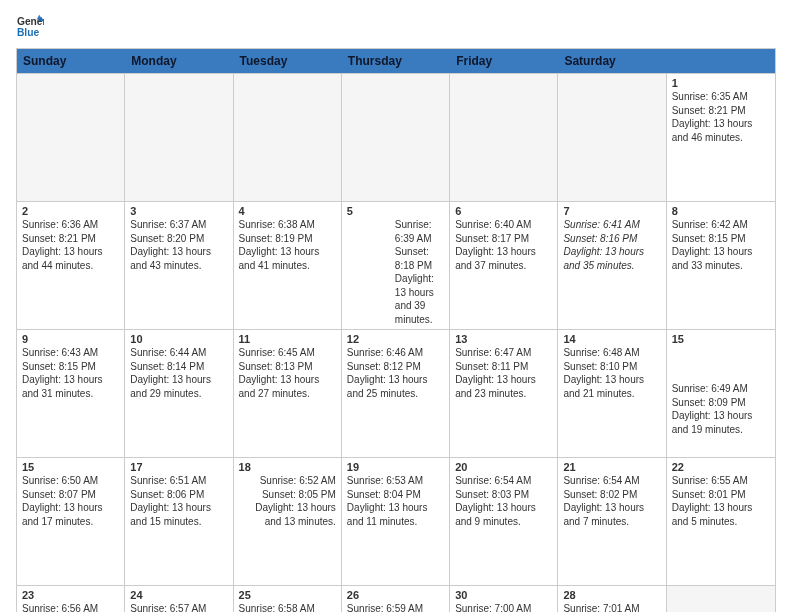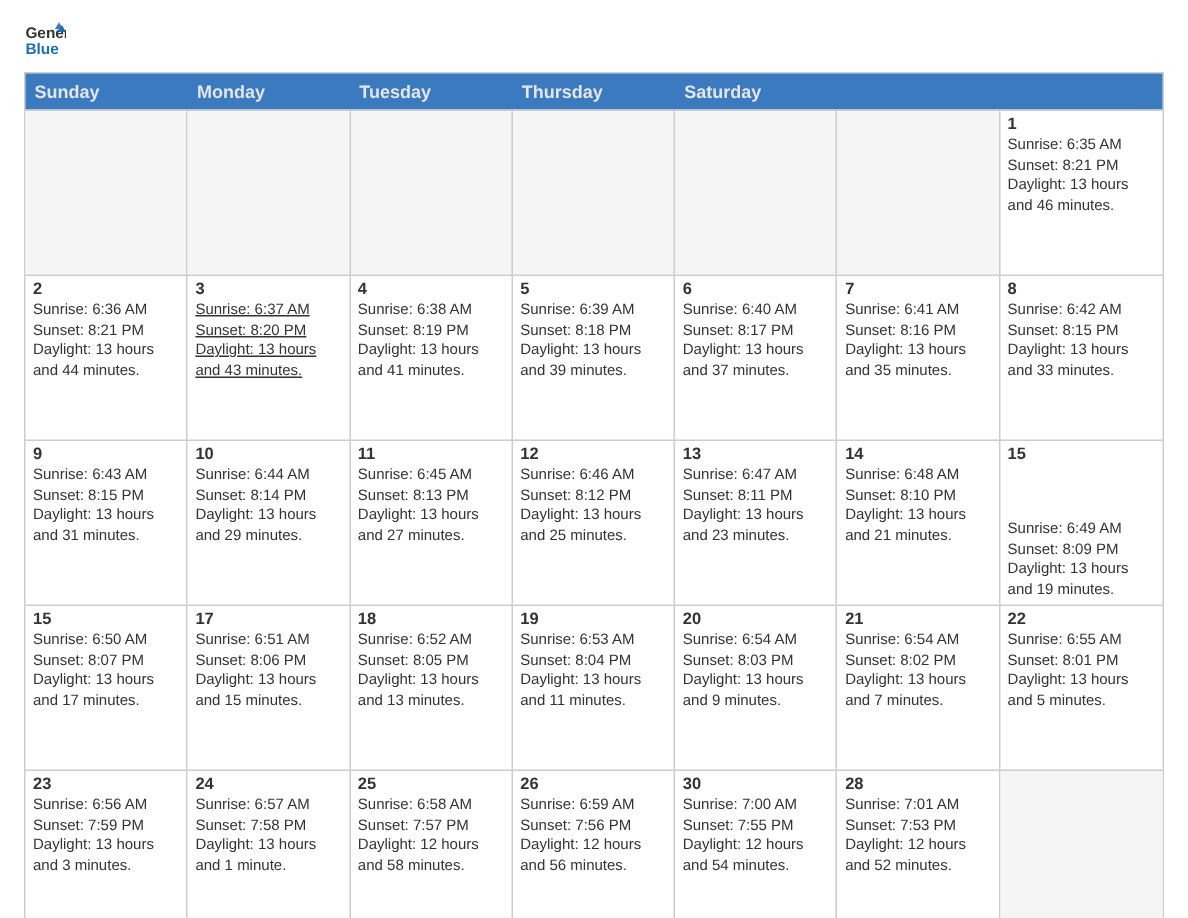--- a/index.html
+++ b/index.html
@@ -51,21 +51,21 @@
       display: flex;
       flex-direction: column;
       border: 1px solid #ccc;
     }
     .day-headers {
       display: grid;
       grid-template-columns: repeat(7, 1fr);
       background: #3a7abf;
     }
     .day-header {
-      color: #e5e5e5;
+      color: #0f172a;
       font-size: 12px;
       font-weight: bold;
       padding: 5px 6px;
       text-align: left;
     }
     .calendar-grid {
       display: grid;
       grid-template-rows: repeat(5, 1fr);
       flex: 1;
     }
@@ -118,20 +118,21 @@
       <div class="location"></div>
     </div>
   </div>
 
   <div class="calendar">
     <div class="day-headers">
     <div class="day-header">Sunday</div>
         <div class="day-header">Monday</div>
         <div class="day-header">Tuesday</div>
         <div class="day-header">Thursday</div>
+        <div class="day-header">Friday</div>
         <div class="day-header">Saturday</div>
       </div>
     <div class="calendar-grid">
     <div class="calendar-row">
           <div class="calendar-cell empty"></div>
           <div class="calendar-cell empty"></div>
           <div class="calendar-cell empty"></div>
           <div class="calendar-cell empty"></div>
           <div class="calendar-cell empty"></div>
           <div class="calendar-cell empty"></div>
@@ -146,49 +147,49 @@
         <div class="calendar-row">
           <div class="calendar-cell">
             <span class="day-num">2</span>
             <div class="cell-info" style="white-space: pre-line;">Sunrise: 6:36 AM
 Sunset: 8:21 PM
 Daylight: 13 hours
 and 44 minutes.</div>
           </div>
           <div class="calendar-cell">
             <span class="day-num">3</span>
-            <div class="cell-info" style="white-space: pre-line; text-decoration: underline;">Sunrise: 6:37 AM
+            <div class="cell-info" style="white-space: pre-line;">Sunrise: 6:37 AM
 Sunset: 8:20 PM
 Daylight: 13 hours
 and 43 minutes.</div>
           </div>
           <div class="calendar-cell">
             <span class="day-num">4</span>
             <div class="cell-info" style="white-space: pre-line;">Sunrise: 6:38 AM
 Sunset: 8:19 PM
 Daylight: 13 hours
 and 41 minutes.</div>
           </div>
           <div class="calendar-cell">
             <span class="day-num">5</span>
-            <div class="cell-info" style="white-space: pre-line;">Sunrise: 6:39 AM
+            <div class="cell-info" style="white-space: pre-line; margin-left: 48px;">Sunrise: 6:39 AM
 Sunset: 8:18 PM
 Daylight: 13 hours
 and 39 minutes.</div>
           </div>
           <div class="calendar-cell">
             <span class="day-num">6</span>
             <div class="cell-info" style="white-space: pre-line;">Sunrise: 6:40 AM
 Sunset: 8:17 PM
 Daylight: 13 hours
 and 37 minutes.</div>
           </div>
           <div class="calendar-cell">
             <span class="day-num">7</span>
-            <div class="cell-info" style="white-space: pre-line;">Sunrise: 6:41 AM
+            <div class="cell-info" style="white-space: pre-line; font-style: italic;">Sunrise: 6:41 AM
 Sunset: 8:16 PM
 Daylight: 13 hours
 and 35 minutes.</div>
           </div>
           <div class="calendar-cell">
             <span class="day-num">8</span>
             <div class="cell-info" style="white-space: pre-line;">Sunrise: 6:42 AM
 Sunset: 8:15 PM
 Daylight: 13 hours
 and 33 minutes.</div>
@@ -255,21 +256,21 @@
           </div>
           <div class="calendar-cell">
             <span class="day-num">17</span>
             <div class="cell-info" style="white-space: pre-line;">Sunrise: 6:51 AM
 Sunset: 8:06 PM
 Daylight: 13 hours
 and 15 minutes.</div>
           </div>
           <div class="calendar-cell">
             <span class="day-num">18</span>
-            <div class="cell-info" style="white-space: pre-line;">Sunrise: 6:52 AM
+            <div class="cell-info" style="white-space: pre-line; text-align: right;">Sunrise: 6:52 AM
 Sunset: 8:05 PM
 Daylight: 13 hours
 and 13 minutes.</div>
           </div>
           <div class="calendar-cell">
             <span class="day-num">19</span>
             <div class="cell-info" style="white-space: pre-line;">Sunrise: 6:53 AM
 Sunset: 8:04 PM
 Daylight: 13 hours
 and 11 minutes.</div>

